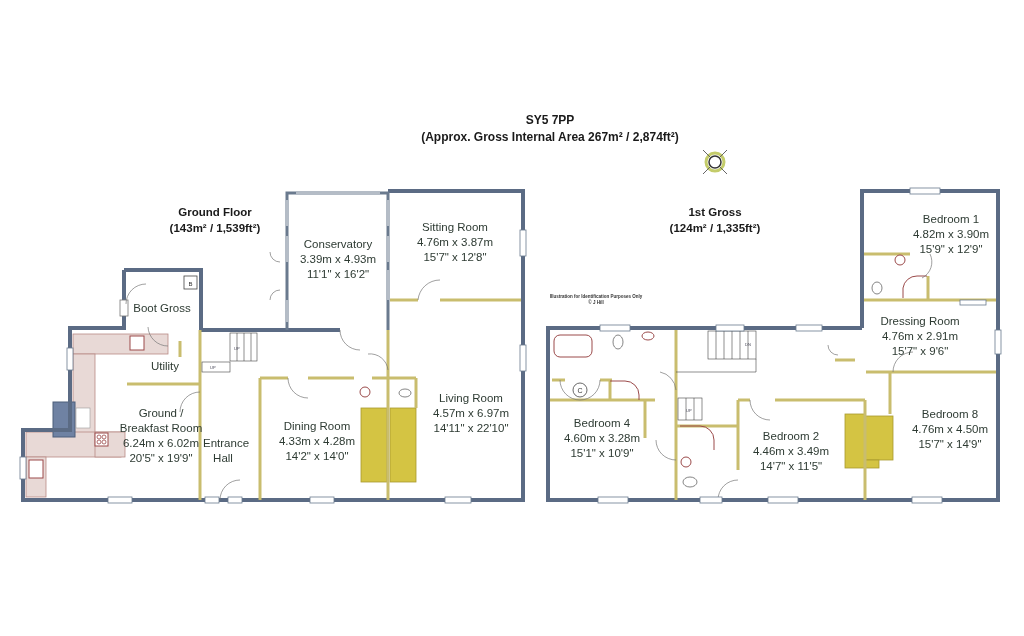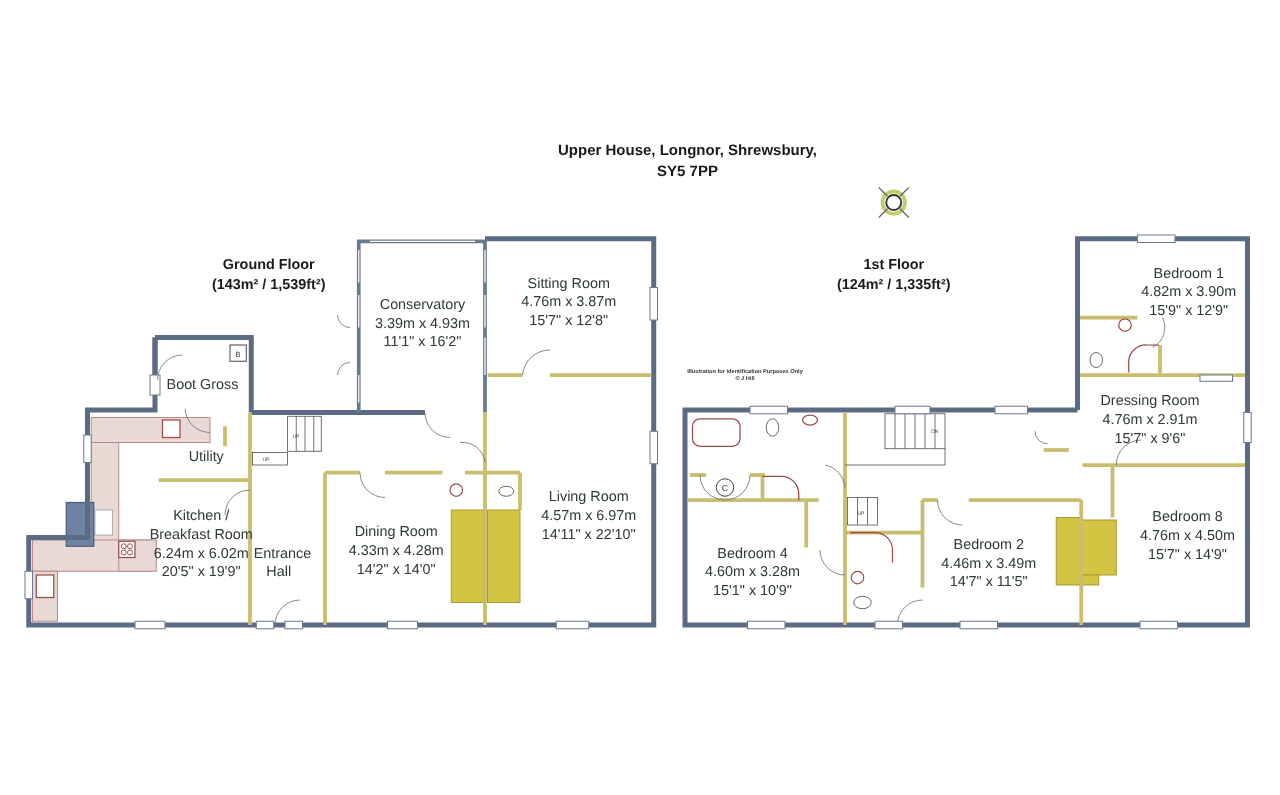--- a/index.html
+++ b/index.html
@@ -7,30 +7,30 @@
   .title-block { position: absolute; left: 380px; top: 112px; width: 340px; text-align: center; font-weight: bold; font-size: 12px; line-height: 17px; color: #1a1a1a; }
   .floor-label { position: absolute; text-align: center; font-weight: bold; font-size: 11.5px; line-height: 16px; color: #1a1a1a; }
   .disclaimer { position: absolute; left: 546px; top: 294px; width: 100px; text-align: center; font-size: 4.5px; line-height: 6px; color: #333; font-weight: bold; }
   .room-label { position: absolute; text-align: center; font-size: 11.5px; line-height: 15px; color: #2e3b33; white-space: nowrap; }
   svg.plan { position: absolute; left: 0; top: 0; }
 </style>
 </head>
 <body>
 
 <div class="title-block">
-  <div>Upper House, Longnor, Shrewsbury,</div>
   <div>SY5 7PP</div>
+  <div>(Approx. Gross Internal Area 267m² / 2,874ft²)</div>
 </div>
 
 <div class="floor-label" style="left:150px; top:204px; width:130px;">
   <div>Ground Floor</div>
   <div>(143m² / 1,539ft²)</div>
 </div>
 <div class="floor-label" style="left:655px; top:204px; width:120px;">
-  <div>1st Floor</div>
+  <div>1st Gross</div>
   <div>(124m² / 1,335ft²)</div>
 </div>
 
 <div class="disclaimer">
   <div>Illustration for Identification Purposes Only</div>
   <div>© J Hill</div>
 </div>
 
 <svg class="plan" width="1024" height="636" viewBox="0 0 1024 636">
 
@@ -245,21 +245,21 @@
   <div>4.76m x 3.87m</div>
   <div>15'7" x 12'8"</div>
 </div>
 <div class="room-label" style="left:126px; top:301px; width:72px;">
   <div>Boot Gross</div>
 </div>
 <div class="room-label" style="left:130px; top:359px; width:70px;">
   <div>Utility</div>
 </div>
 <div class="room-label" style="left:100px; top:406px; width:122px;">
-  <div>Kitchen /</div>
+  <div>Ground /</div>
   <div>Breakfast Room</div>
   <div>6.24m x 6.02m</div>
   <div>20'5" x 19'9"</div>
 </div>
 <div class="room-label" style="left:203px; top:436px; width:40px;">
   <div>Entrance</div>
   <div>Hall</div>
 </div>
 <div class="room-label" style="left:272px; top:419px; width:90px;">
   <div>Dining Room</div>
@@ -275,21 +275,21 @@
 <div class="room-label" style="left:908px; top:212px; width:86px;">
   <div>Bedroom 1</div>
   <div>4.82m x 3.90m</div>
   <div>15'9" x 12'9"</div>
 </div>
 <div class="room-label" style="left:870px; top:314px; width:100px;">
   <div>Dressing Room</div>
   <div>4.76m x 2.91m</div>
   <div>15'7" x 9'6"</div>
 </div>
-<div class="room-label" style="left:556px; top:436px; width:92px;">
+<div class="room-label" style="left:556px; top:416px; width:92px;">
   <div>Bedroom 4</div>
   <div>4.60m x 3.28m</div>
   <div>15'1" x 10'9"</div>
 </div>
 <div class="room-label" style="left:745px; top:429px; width:92px;">
   <div>Bedroom 2</div>
   <div>4.46m x 3.49m</div>
   <div>14'7" x 11'5"</div>
 </div>
 <div class="room-label" style="left:904px; top:407px; width:92px;">

